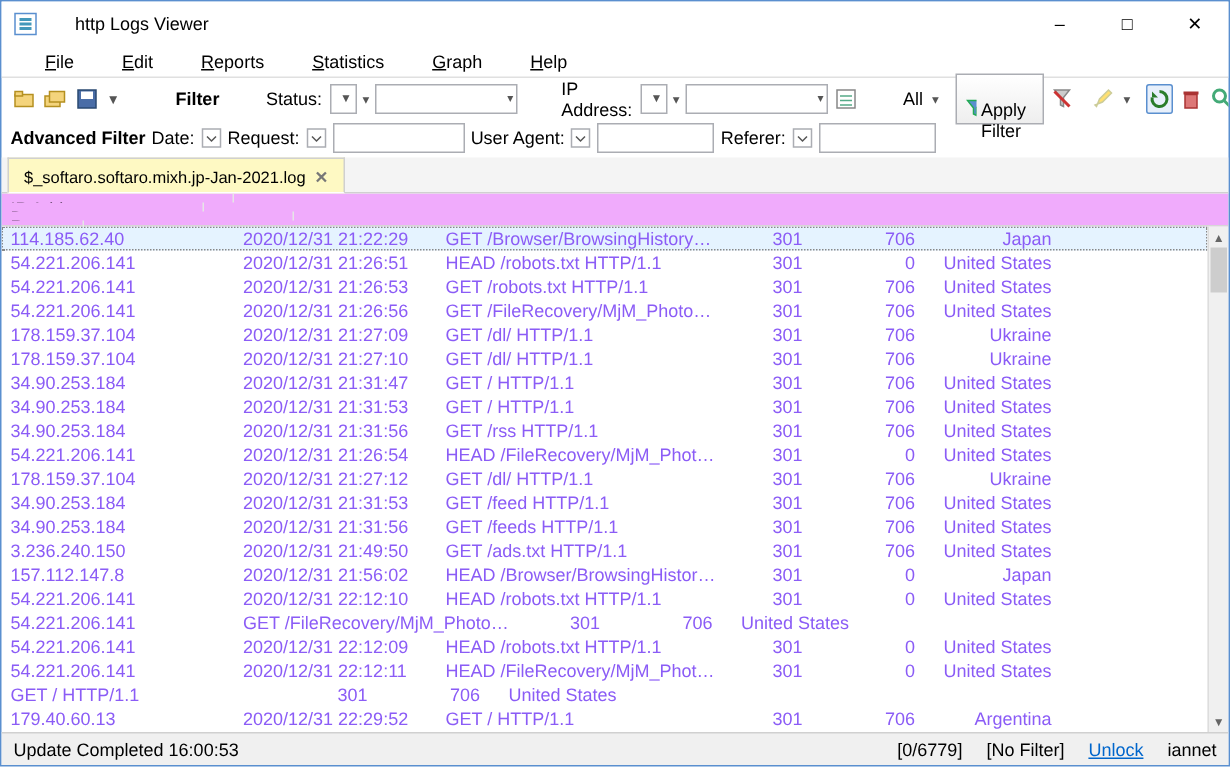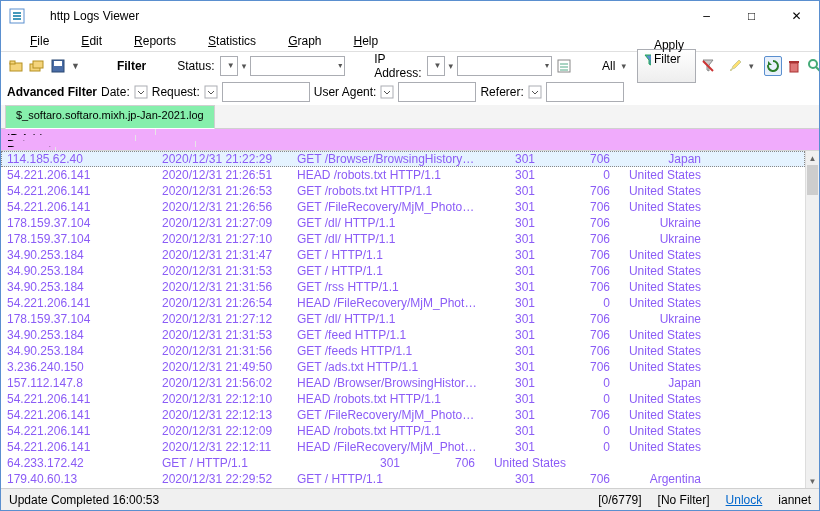--- a/index.html
+++ b/index.html
@@ -10,28 +10,28 @@
 .titlebar .winbtn { width: 45px; height: 30px; display: flex; align-items: center; justify-content: center; color: #000; font-family: "Segoe UI Symbol", sans-serif; cursor: default; }
 .menubar { height: 20px; display: flex; align-items: center; padding: 0 6px; gap: 2px; background: #fff; }
 .menubar .menuitem { padding: 2px 7px; cursor: default; margin-left: 16px; }
 .menubar .menuitem u { text-decoration: underline; }
 .toolbar { height: 28px; display: flex; align-items: center; padding: 2px 6px; gap: 3px; border-top: 1px solid #e0e0e0; }
 .toolbar .tbicon { width: 20px; height: 20px; display: flex; align-items: center; justify-content: center; cursor: default; border: 1px solid transparent; border-radius: 2px; }
 .toolbar .sep { width: 1px; height: 18px; background: #ccc; margin: 0 2px; }
 .toolbar .lbl { padding: 0 2px; color: #000; margin-left: 24px; }
 .toolbar .combo { border: 1px solid #abadb3; height: 20px; min-width: 90px; display: flex; align-items: center; padding: 0 2px; background: #fff; font-size: 11px; }
 .toolbar .combo .dd { margin-left: auto; font-size: 8px; color: #555; }
-.toolbar .btn { border: 1px solid #abadb3; height: 32px; padding: 16px 6px; display: flex; align-items: flex-end; background: linear-gradient(#fff,#eee); cursor: default; gap: 3px; }
+.toolbar .btn { border: 1px solid #abadb3; height: 32px; padding: 16px 6px; display: flex; align-items: flex-start; background: linear-gradient(#fff,#eee); cursor: default; gap: 3px; }
 .toolbar .chev { font-size: 9px; color: #555; padding: 0 1px; }
 .toolbar2 { height: 26px; display: flex; align-items: center; padding: 2px 6px; gap: 4px; }
 .toolbar2 .lbl { color: #000; }
 .toolbar2 .lbl.bold { font-weight: bold; }
 .toolbar2 .input { border: 1px solid #abadb3; height: 20px; background: #fff; padding: 0 4px; font-size: 12px; }
 .tabstrip { height: 24px; background: #f4f4f4; border-bottom: 1px solid #d0d0d0; display: flex; align-items: flex-end; padding-left: 4px; }
-.tabstrip .tab { height: 24px; background: #86efac; border: 1px solid #d0d0d0; border-bottom: 1px solid #fff; padding: 3px 10px; display: flex; align-items: flex-end; gap: 6px; font-size: 11px; position: relative; bottom: -1px; flex-direction: column; }
+.tabstrip .tab { height: 24px; background: #fef9c3; border: 1px solid #d0d0d0; border-bottom: 1px solid #fff; padding: 3px 10px; display: flex; align-items: flex-end; gap: 6px; font-size: 11px; position: relative; bottom: -1px; }
 .tabstrip .tab .x { color: #777; font-weight: bold; cursor: default; }
 .grid { flex: 1; overflow: hidden; position: relative; }
 .grid-head { display: flex; height: 22px; background: #f0abfc; border-bottom: 1px solid #d6d6d6; flex-direction: column; }
 .grid-head .hc { border-right: 1px solid #e6e6e6; padding: 3px 6px; color: #000; font-size: 12px; overflow: hidden; white-space: nowrap; }
 .grid-body { position: absolute; top: 22px; bottom: 0; left: 0; right: 14px; overflow: hidden; }
 .grid-row { display: flex; height: 16px; align-items: center; color: #8b5cf6; font-size: 12px; }
 .grid-row .c { padding: 0 6px; overflow: hidden; white-space: nowrap; text-overflow: ellipsis; }
 .grid-row.sel { background: #e5f3ff; outline: 1px dotted #888; outline-offset: -1px; }
 .scrollbar { position: absolute; right: 0; top: 22px; bottom: 0; width: 14px; background: #f0f0f0; border-left: 1px solid #ddd; }
 .scrollbar .thumb { position: absolute; left: 1px; right: 1px; top: 14px; height: 30px; background: #cdcdcd; }
@@ -337,21 +337,20 @@
       <div class="grid-row">
         <div class="c col-ip">54.221.206.141</div>
         <div class="c col-date">2020/12/31 22:12:10</div>
         <div class="c col-req">HEAD /robots.txt HTTP/1.1</div>
         <div class="c col-status">301</div>
         <div class="c col-size">0</div>
         <div class="c col-country">United States</div>
       </div>
       <div class="grid-row">
         <div class="c col-ip">54.221.206.141</div>
-        <div class="c col-date">2020/12/31 22:12:13</div>
         <div class="c col-req">GET /FileRecovery/MjM_Photo_Recovery.html...</div>
         <div class="c col-status">301</div>
         <div class="c col-size">706</div>
         <div class="c col-country">United States</div>
       </div>
       <div class="grid-row">
         <div class="c col-ip">54.221.206.141</div>
         <div class="c col-date">2020/12/31 22:12:09</div>
         <div class="c col-req">HEAD /robots.txt HTTP/1.1</div>
         <div class="c col-status">301</div>
@@ -360,21 +359,20 @@
       </div>
       <div class="grid-row">
         <div class="c col-ip">54.221.206.141</div>
         <div class="c col-date">2020/12/31 22:12:11</div>
         <div class="c col-req">HEAD /FileRecovery/MjM_Photo_Recovery.ht...</div>
         <div class="c col-status">301</div>
         <div class="c col-size">0</div>
         <div class="c col-country">United States</div>
       </div>
       <div class="grid-row">
-        <div class="c col-ip">64.233.172.42</div>
         <div class="c col-req">GET / HTTP/1.1</div>
         <div class="c col-status">301</div>
         <div class="c col-size">706</div>
         <div class="c col-country">United States</div>
       </div>
       <div class="grid-row">
         <div class="c col-ip">179.40.60.13</div>
         <div class="c col-date">2020/12/31 22:29:52</div>
         <div class="c col-req">GET / HTTP/1.1</div>
         <div class="c col-status">301</div>

